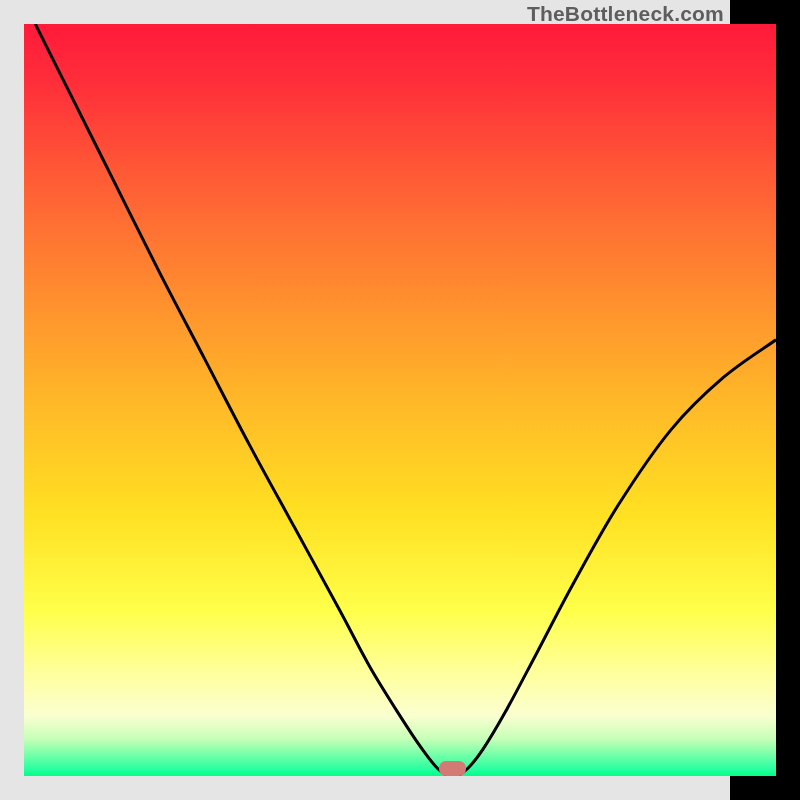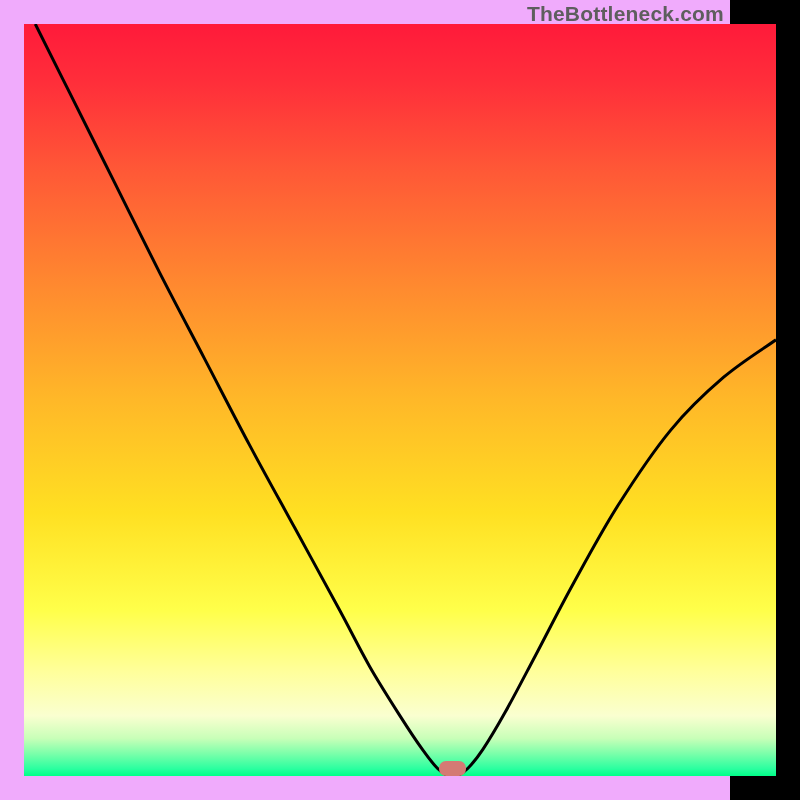--- a/index.html
+++ b/index.html
@@ -7,21 +7,21 @@
     padding: 0;
     width: 800px;
     height: 800px;
     background: #000;
     overflow: hidden;
   }
   .frame {
     position: relative;
     width: 730px;
     height: 800px;
-    background: #f0abfc;
+    background: #e5e5e5;
   }
   .plot-area {
     position: absolute;
     left: 24px;
     top: 24px;
     width: 752px;
     height: 752px;
     background: linear-gradient(to bottom,
       #ff1a3a 0%,
       #ff2f3a 8%,

